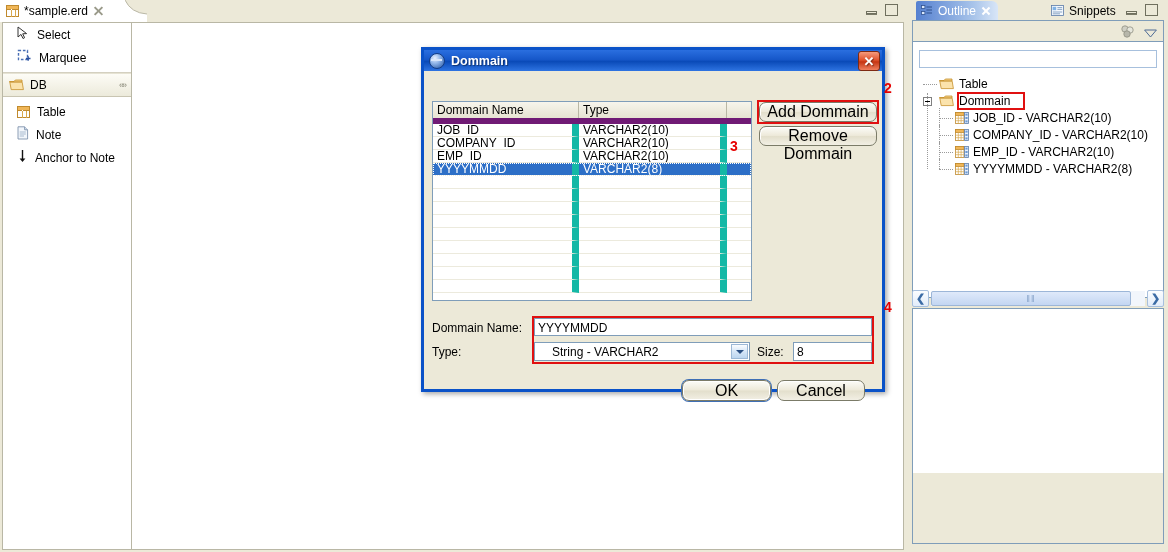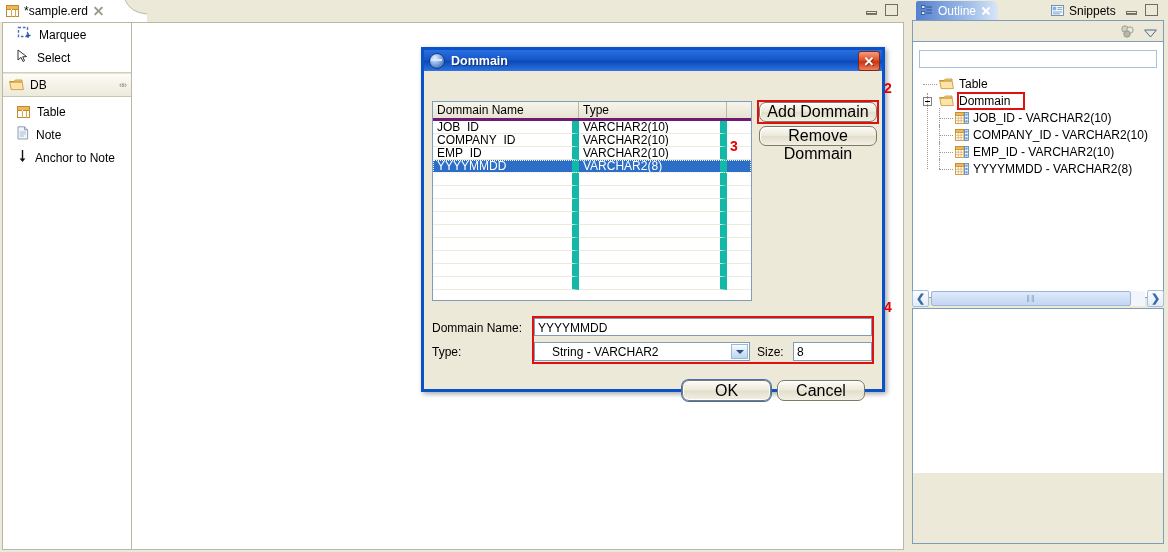--- a/index.html
+++ b/index.html
@@ -110,21 +110,21 @@
   }
   .dlg-close span{color:#fff;font-weight:bold;font-size:13px;line-height:1;text-shadow:1px 1px 1px rgba(0,0,0,.4);}
 
   .dlg-body{position:relative;height:100%;padding:8px 8px 0 8px;box-sizing:border-box;}
 
   
   .tbl-wrap{
     position:absolute;left:8px;top:30px;width:320px;height:200px;
     background:#fff;border:1px solid #7f9db9;box-sizing:border-box;overflow:hidden;
   }
-  .tbl-head{display:flex;height:16px;background:#ece9d8;border-bottom:3px solid #701a75;}
+  .tbl-head{display:flex;height:16px;background:#ece9d8;border-bottom:6px solid #701a75;}
   .th{
     font-size:12px;padding-left:4px;box-sizing:border-box;
     border-right:1px solid #b9b7a5;line-height:16px;white-space:nowrap;overflow:hidden;
     background:linear-gradient(#f7f5ec,#e6e3d2);
   }
   .th.c1{width:146px;}
   .th.c2{width:148px;}
   .th.c3{width:24px;border-right:none;}
   .trow{display:flex;height:13px;}
   .trow.sel .td{background:#2d6fc7;color:#fff;}
@@ -289,34 +289,34 @@
           </span>
         <span class="wb-max"></span>
       </div>
     </div>
 
     <div class="editor-body">
 
       <div class="palette">
         <div class="pal-item">
           <span>
+            <svg width="13" height="14" viewBox="0 0 13 14">
+                <path d="M1,1 L1,11 L4,8.4 L6,12.5 L7.6,11.7 L5.7,7.8 L9.6,7.6 Z" fill="#ffffff" stroke="#333" stroke-width="1"></path>
+              </svg>
+          </span>
+          <span>Select</span>
+        </div>
+        <div class="pal-item">
+          <span>
             <svg width="15" height="14" viewBox="0 0 15 14">
               <rect x="1.5" y="1.5" width="9" height="9" fill="none" stroke="#4a6fb5" stroke-width="1.4" stroke-dasharray="2.6 1.8"></rect>
               <path d="M9,9.5 L13.5,9.5 M11.2,7.3 L11.2,11.8" stroke="#2a4f9e" stroke-width="1.3"></path>
             </svg>
           </span>
           <span>Marquee</span>
-        </div>
-        <div class="pal-item">
-          <span>
-            <svg width="13" height="14" viewBox="0 0 13 14">
-                <path d="M1,1 L1,11 L4,8.4 L6,12.5 L7.6,11.7 L5.7,7.8 L9.6,7.6 Z" fill="#ffffff" stroke="#333" stroke-width="1"></path>
-              </svg>
-          </span>
-          <span>Select</span>
         </div>
         <div class="pal-sep"></div>
         <div class="pal-group">
           <span class="icon-folder">
             <svg width="15" height="12" viewBox="0 0 15 12">
               <path d="M0.5,2.5 L5,2.5 L6.3,1 L13,1 L13,3 L0.5,3 Z" fill="#f6d28a" stroke="#c58f2a" stroke-width="0.8"></path>
               <path d="M0.8,3.2 L13.2,3.2 L14.4,10.6 L2.2,10.6 Z" fill="#fbe3ac" stroke="#c58f2a" stroke-width="0.8"></path>
             </svg>
           </span>
           <span>DB</span>

